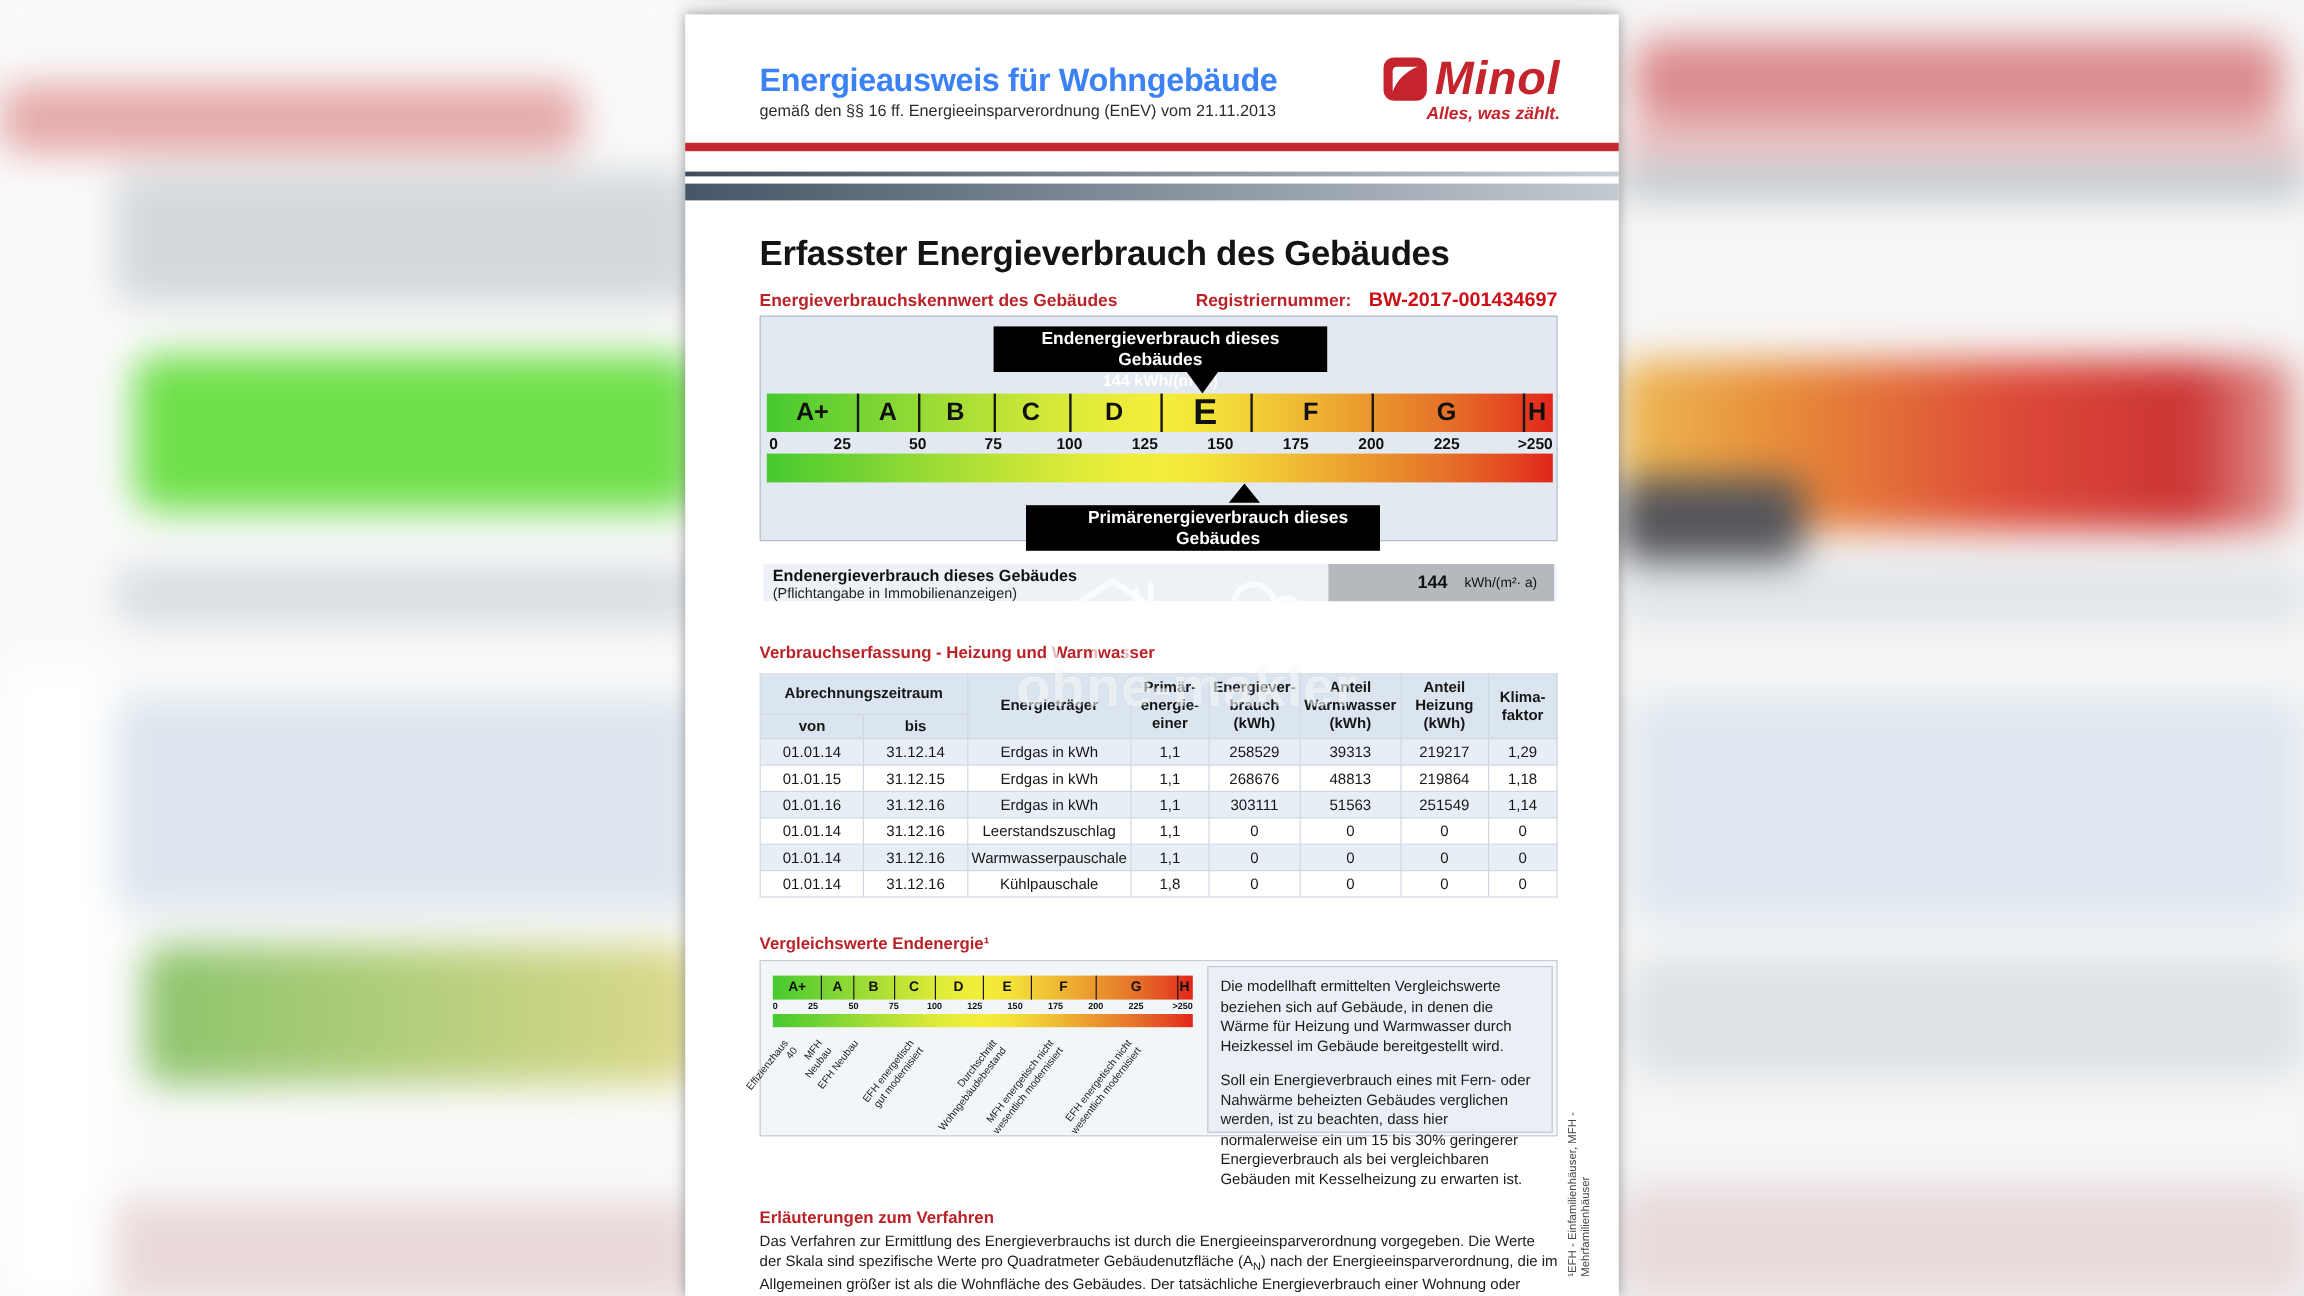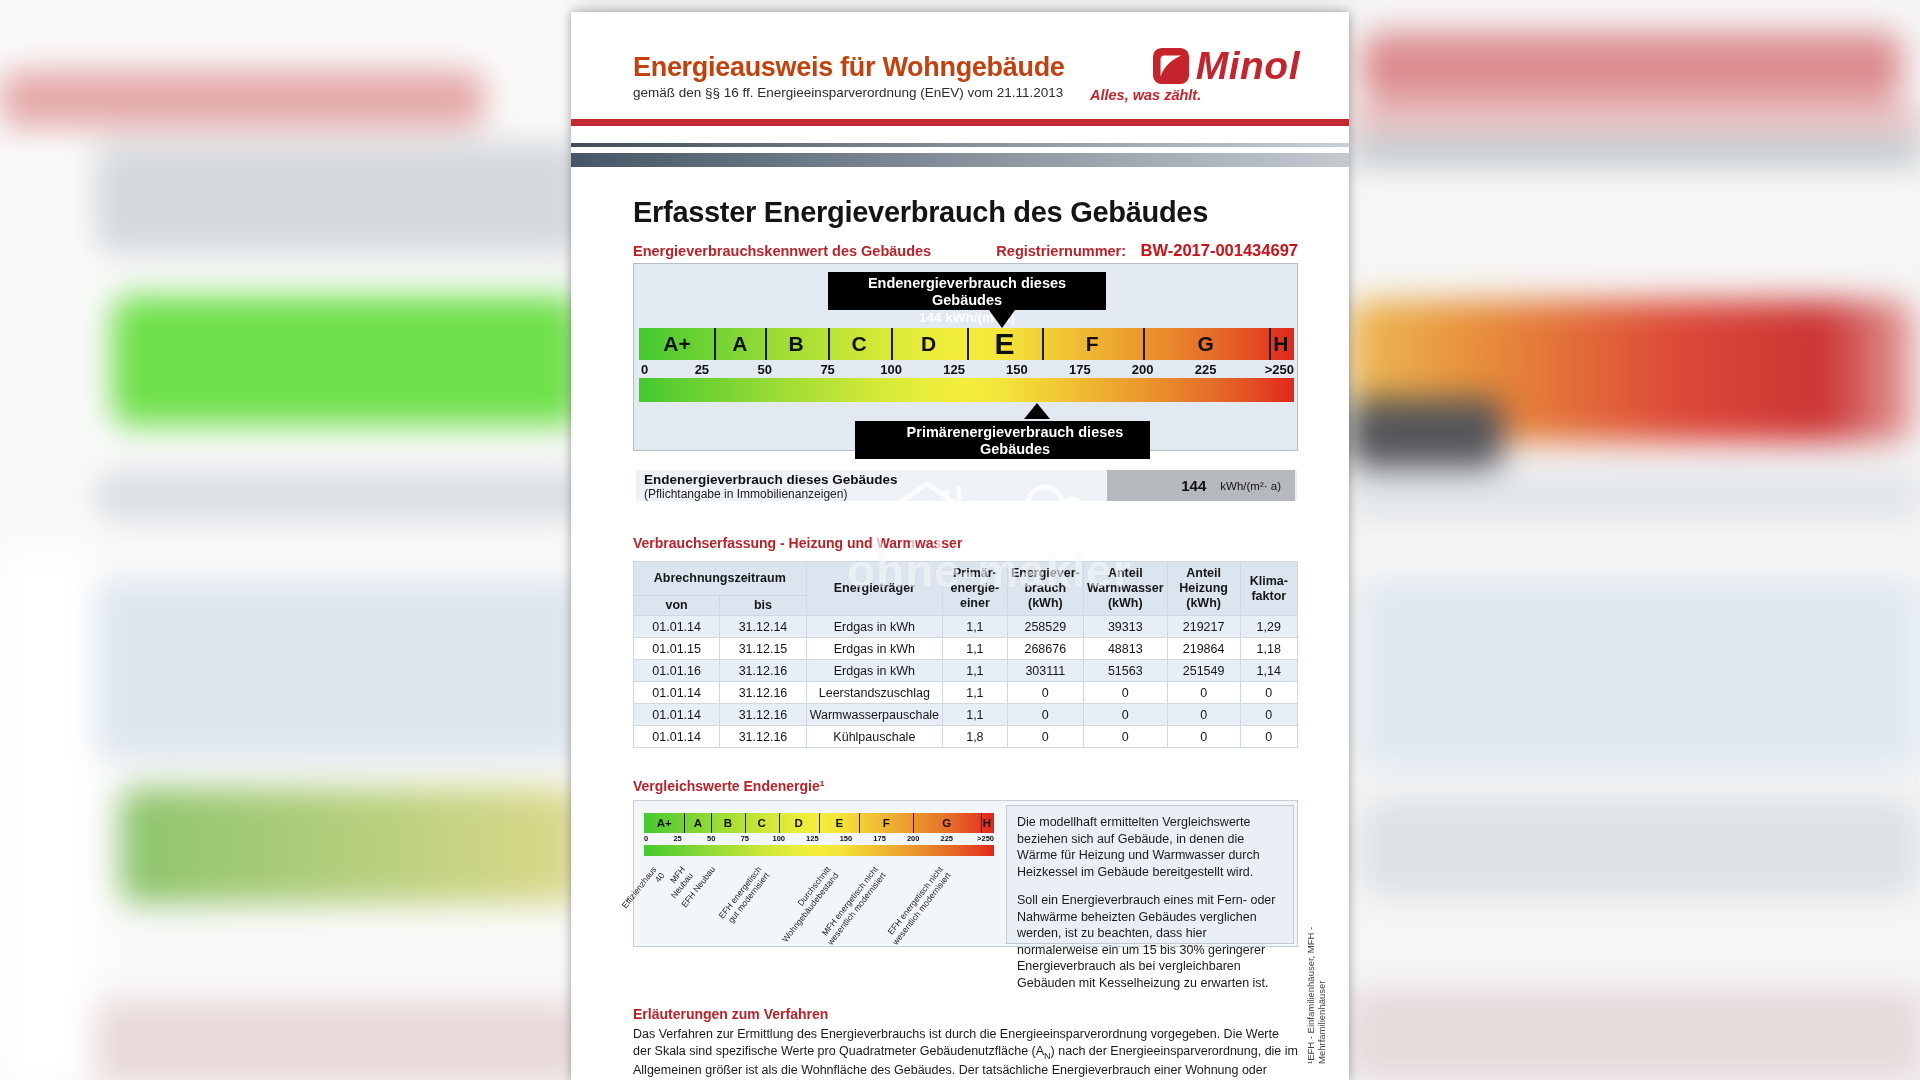--- a/index.html
+++ b/index.html
@@ -29,23 +29,23 @@
   .bgr-table{left:1360px;top:580px;width:560px;height:190px;background:#dfe8f0;}
   .bgr-g2{left:1360px;top:798px;width:560px;height:100px;background:#dde2e6;}
   .bgr-pink{left:1349px;top:988px;width:575px;height:95px;background:#e7dadb;border-radius:0;}
 
   
   .page{
     position:absolute;left:571px;top:12px;width:778px;height:1068px;background:#ffffff;
     box-shadow:0 0 10px rgba(0,0,0,.35);z-index:2;color:#111;
   }
   .page *{box-sizing:border-box;}
-  .doc-title{position:absolute;left:62px;top:40px;margin:0;font-size:27px;font-weight:bold;letter-spacing:-.3px;color:#c2410c;}
+  .doc-title{position:absolute;left:62px;top:40px;margin:0;font-size:27px;font-weight:bold;letter-spacing:-.3px;color:#3b82f6;}
   .doc-subtitle{position:absolute;left:62px;top:73px;font-size:13.5px;color:#2d2d2d;}
-  .logo{position:absolute;right:49px;top:34px;width:210px;text-align:left;}
+  .logo{position:absolute;right:49px;top:34px;width:210px;text-align:right;}
   .logo-row{display:flex;align-items:center;justify-content:flex-end;gap:6px;}
   .logo-word{font-size:39px;font-weight:bold;font-style:italic;color:#c5242c;letter-spacing:.5px;line-height:1;}
   .logo-tagline{font-size:14.5px;font-weight:bold;font-style:italic;color:#c5242c;margin-top:2px;}
   .red-rule{position:absolute;left:0;top:107px;width:100%;height:7px;background:#c42830;}
   .grad-line{position:absolute;left:0;top:131px;width:100%;height:4px;background:linear-gradient(90deg,#3f4d5a,#c9d0d5);}
   .grad-bar{position:absolute;left:0;top:141px;width:100%;height:14px;background:linear-gradient(90deg,#465666,#c3cad0);}
   .sec-title{position:absolute;left:62px;top:184px;margin:0;font-size:29px;font-weight:bold;color:#141414;letter-spacing:-.3px;}
   .subrow{position:absolute;left:62px;top:229px;width:665px;display:flex;justify-content:space-between;align-items:baseline;}
   .red-label{font-size:14.5px;font-weight:bold;color:#bb2228;}
   .reg-value{font-size:16.5px;font-weight:bold;color:#cc1016;margin-left:10px;}

